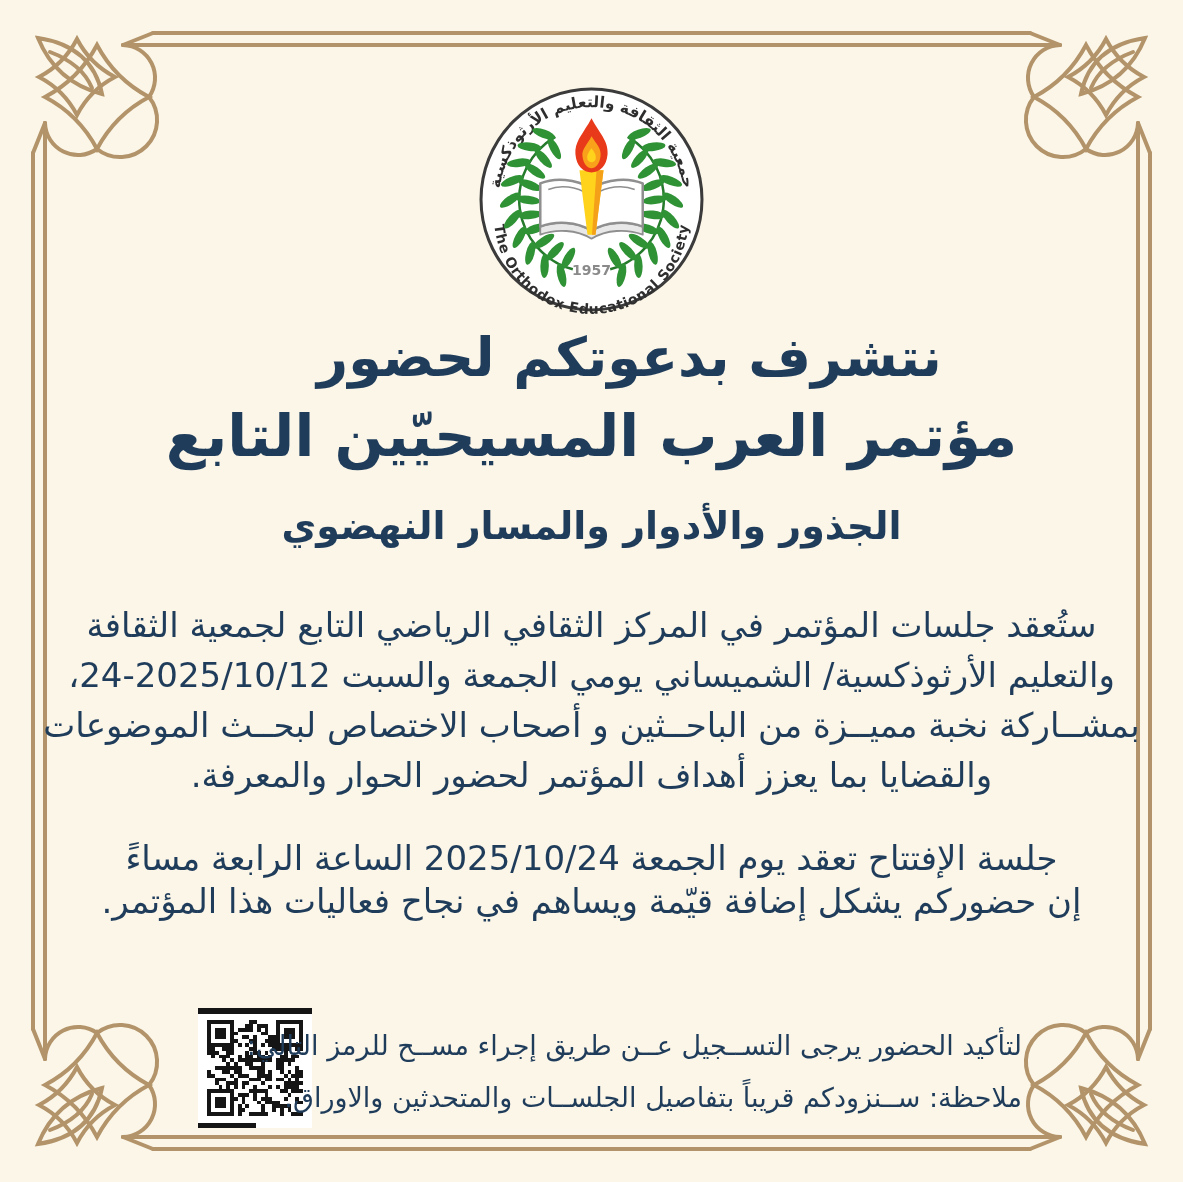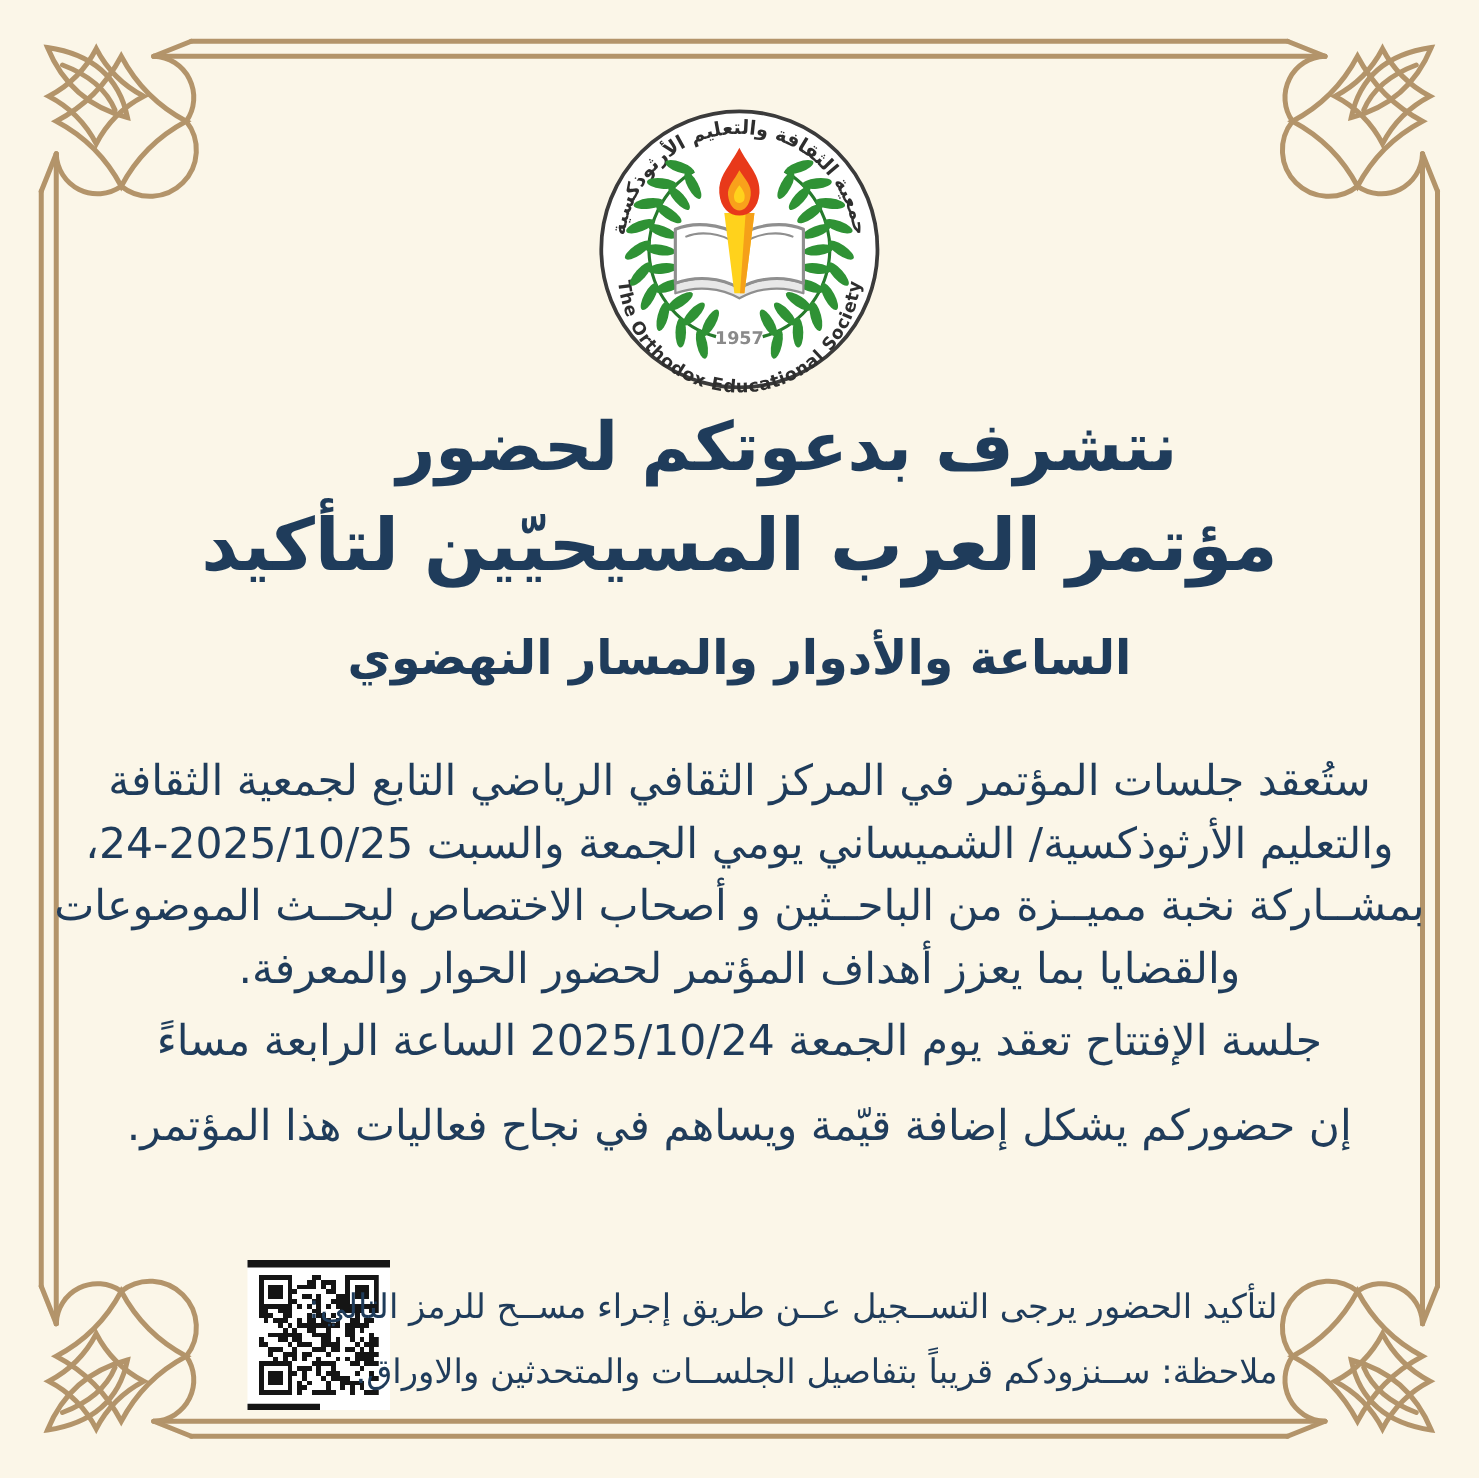--- a/index.html
+++ b/index.html
@@ -12,21 +12,21 @@
   .rtl{direction:rtl;unicode-bidi:isolate;}
   .title1{position:absolute;left:0;top:326px;width:100%;text-align:center;
           font-size:54px;font-weight:bold;line-height:1.2;padding-left:38px;}
   .title2{position:absolute;left:0;top:402px;width:100%;text-align:center;
           font-size:58px;font-weight:bold;line-height:1.2;}
   .subtitle{position:absolute;left:0;top:504px;width:100%;text-align:center;
           font-size:38px;font-weight:bold;line-height:1.2;}
   .para{position:absolute;left:0;width:100%;text-align:center;font-size:34px;}
   .para .bline{line-height:50px;white-space:nowrap;}
   .p1{top:600px;}
-  .p2{top:808px;}
+  .p2{top:833px;}
   .p3{top:876px;}
   .footer-note{position:absolute;top:1020px;right:161px;text-align:right;
           font-size:27px;}
   .footer-note .bline{line-height:52px;white-space:nowrap;}
   .qr-box{position:absolute;left:198px;top:1008px;width:114px;height:120px;
           background:#ffffff;}
   .qr-topmark{position:absolute;left:0;top:0;width:114px;height:6px;background:#151515;}
   .qr-botmark{position:absolute;left:0;bottom:0;width:58px;height:5px;background:#151515;}
   .qr-box svg{position:absolute;left:9px;top:12px;}
 </style>
@@ -144,26 +144,26 @@
         <path d="M120,86 L127,86 L119,150 L115.5,150 Z" fill="#F5A019"></path>
         <path d="M115,34 C122,48 132,56 131,70 C130,82 123,88 115,88 C107,88 100,82 99,70 C98,58 106,50 109,44 C111,41 113,38 115,34 Z" fill="#E8391A"></path>
         <path d="M115,52 C120,60 125,64 124,72 C123,80 119,84 115,84 C111,84 107,80 106,72 C105,65 111,60 115,52 Z" fill="#F9A11B"></path>
         <path d="M115,64 C118,68 120,71 119,75 C118,79 112,79 111,75 C110,71 112,68 115,64 Z" fill="#FFD21C"></path>
       </g>
       <text x="115" y="190" font-size="14" fill="#8A8A8A" text-anchor="middle" font-weight="bold">1957</text>
     </svg>
   </div>
 
   <div class="title1 ink rtl">نتشرف بدعوتكم لحضور</div>
-  <div class="title2 ink rtl">مؤتمر العرب المسيحيّين لتأكيد</div>
-  <div class="subtitle ink rtl">الساعة والأدوار والمسار النهضوي</div>
+  <div class="title2 ink rtl">مؤتمر العرب المسيحيّين التابع</div>
+  <div class="subtitle ink rtl">الجذور والأدوار والمسار النهضوي</div>
 
   <div class="para p1 ink rtl">
     <div class="bline">ستُعقد جلسات المؤتمر في المركز الثقافي الرياضي التابع لجمعية الثقافة</div>
-    <div class="bline">والتعليم الأرثوذكسية/ الشميساني يومي الجمعة والسبت 2025/10/25-24،</div>
+    <div class="bline">والتعليم الأرثوذكسية/ الشميساني يومي الجمعة والسبت 2025/10/12-24،</div>
     <div class="bline">بمشــاركة نخبة مميــزة من الباحــثين و أصحاب الاختصاص لبحــث الموضوعات</div>
     <div class="bline">والقضايا بما يعزز أهداف المؤتمر لحضور الحوار والمعرفة.</div>
   </div>
   <div class="para p2 ink rtl">
     <div class="bline">جلسة الإفتتاح تعقد يوم الجمعة 2025/10/24 الساعة الرابعة مساءً</div>
   </div>
   <div class="para p3 ink rtl">
     <div class="bline">إن حضوركم يشكل إضافة قيّمة ويساهم في نجاح فعاليات هذا المؤتمر.</div>
   </div>
 

